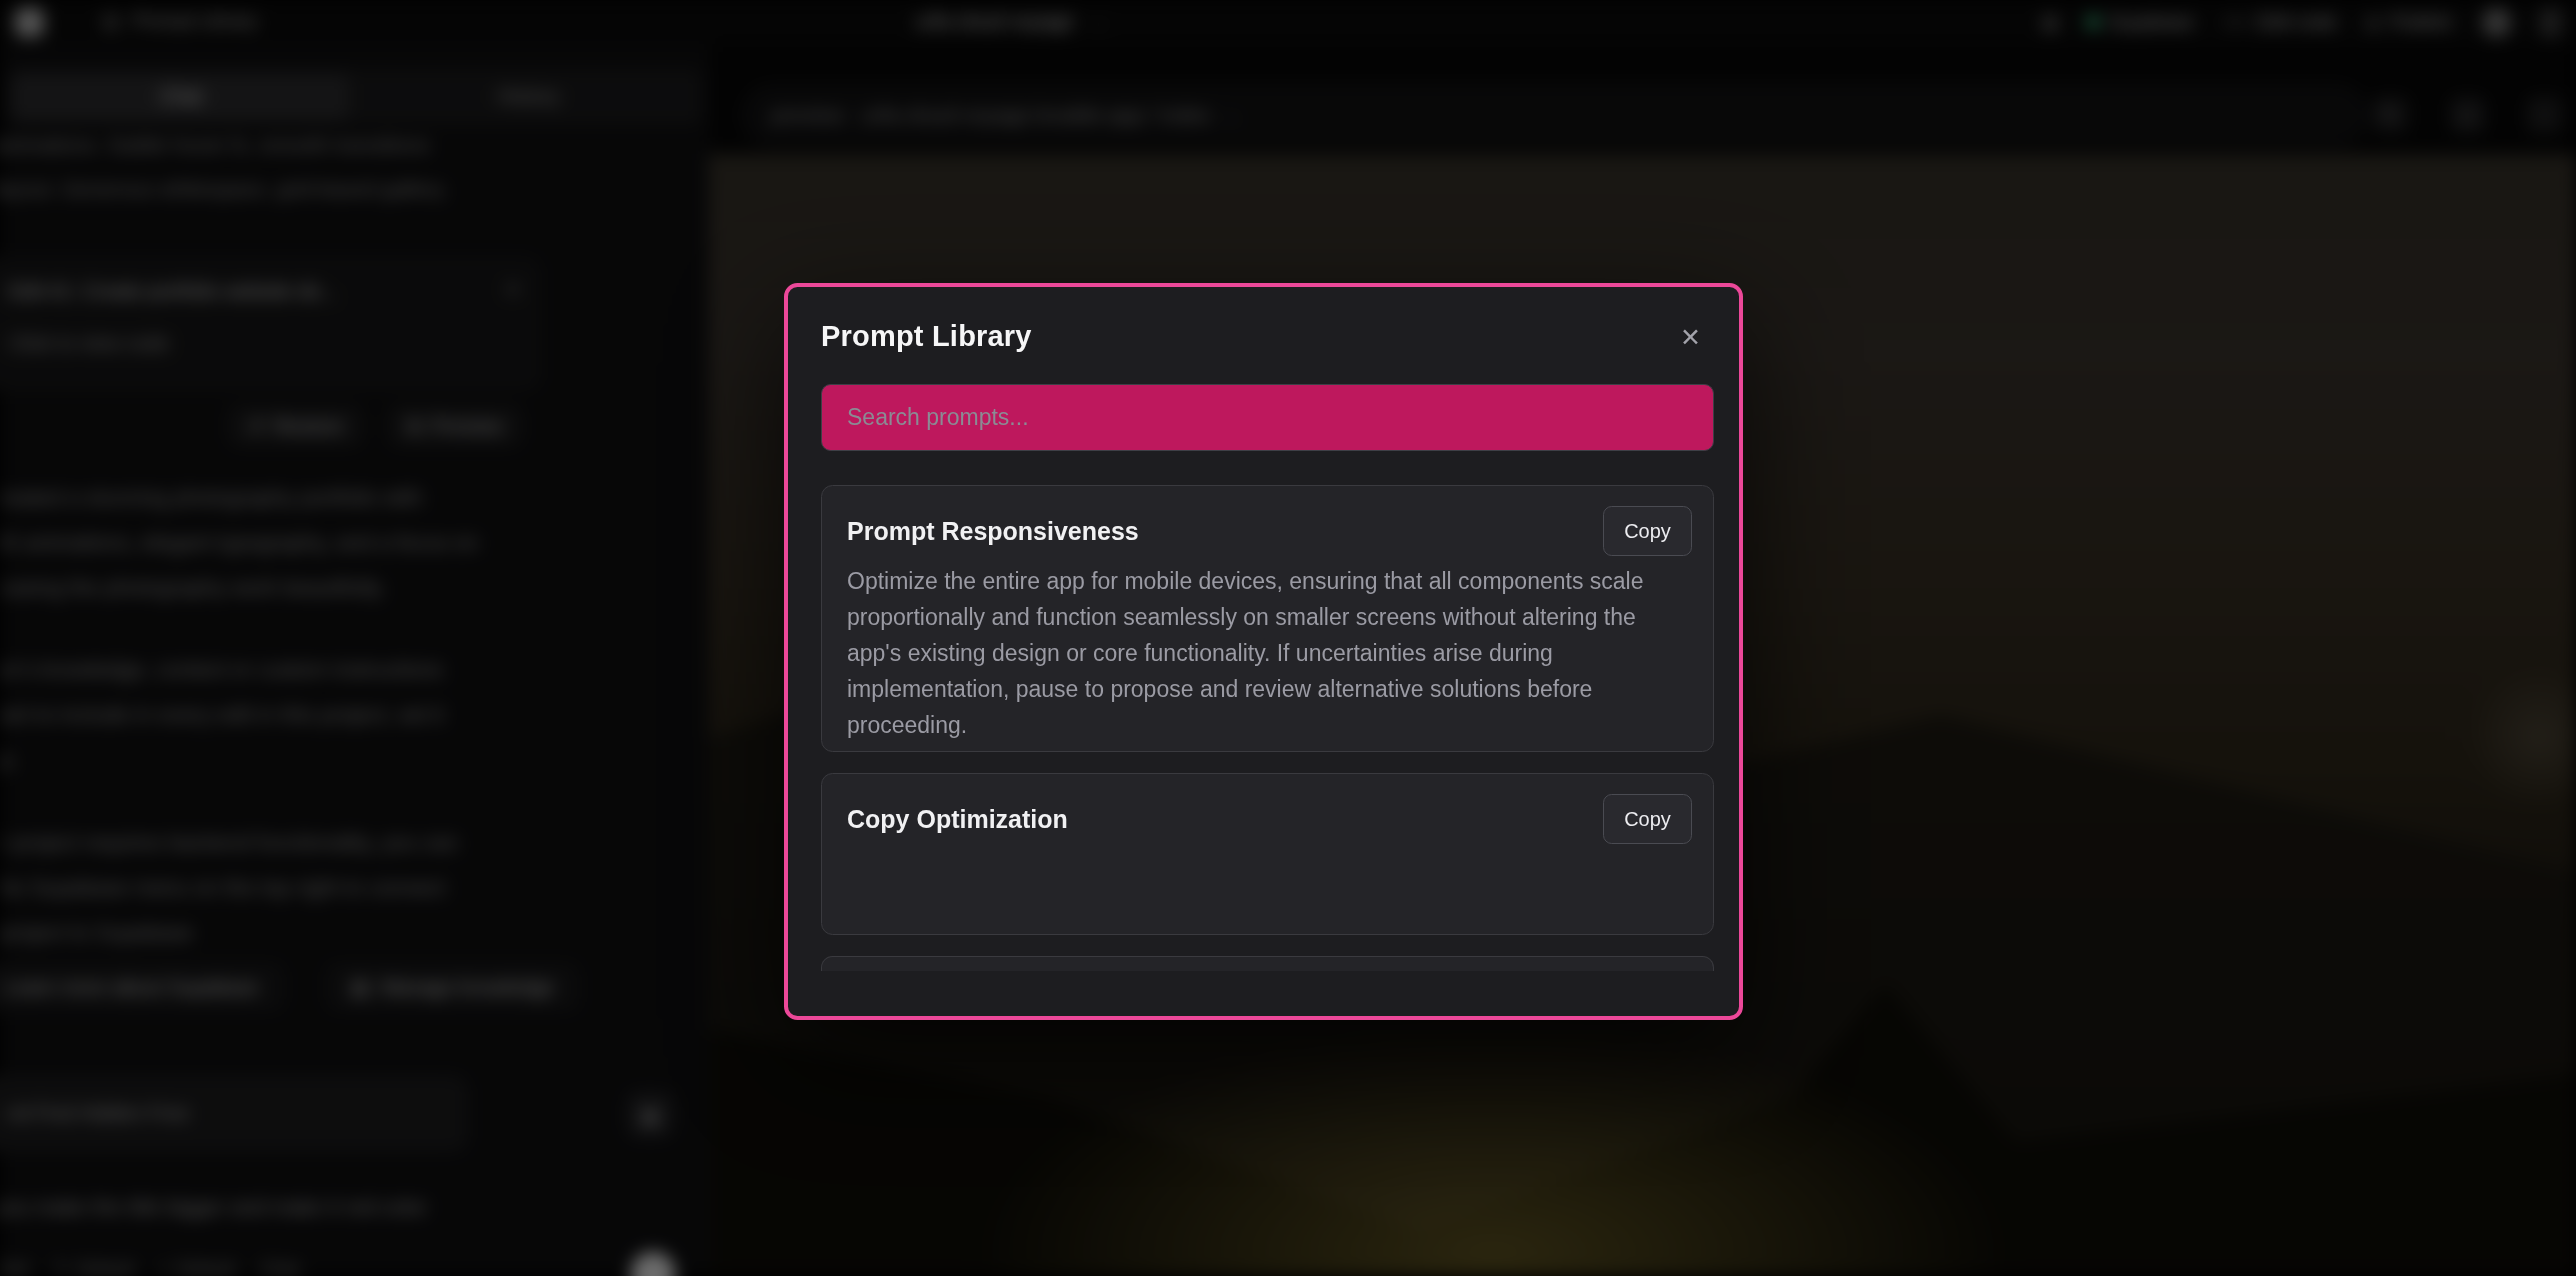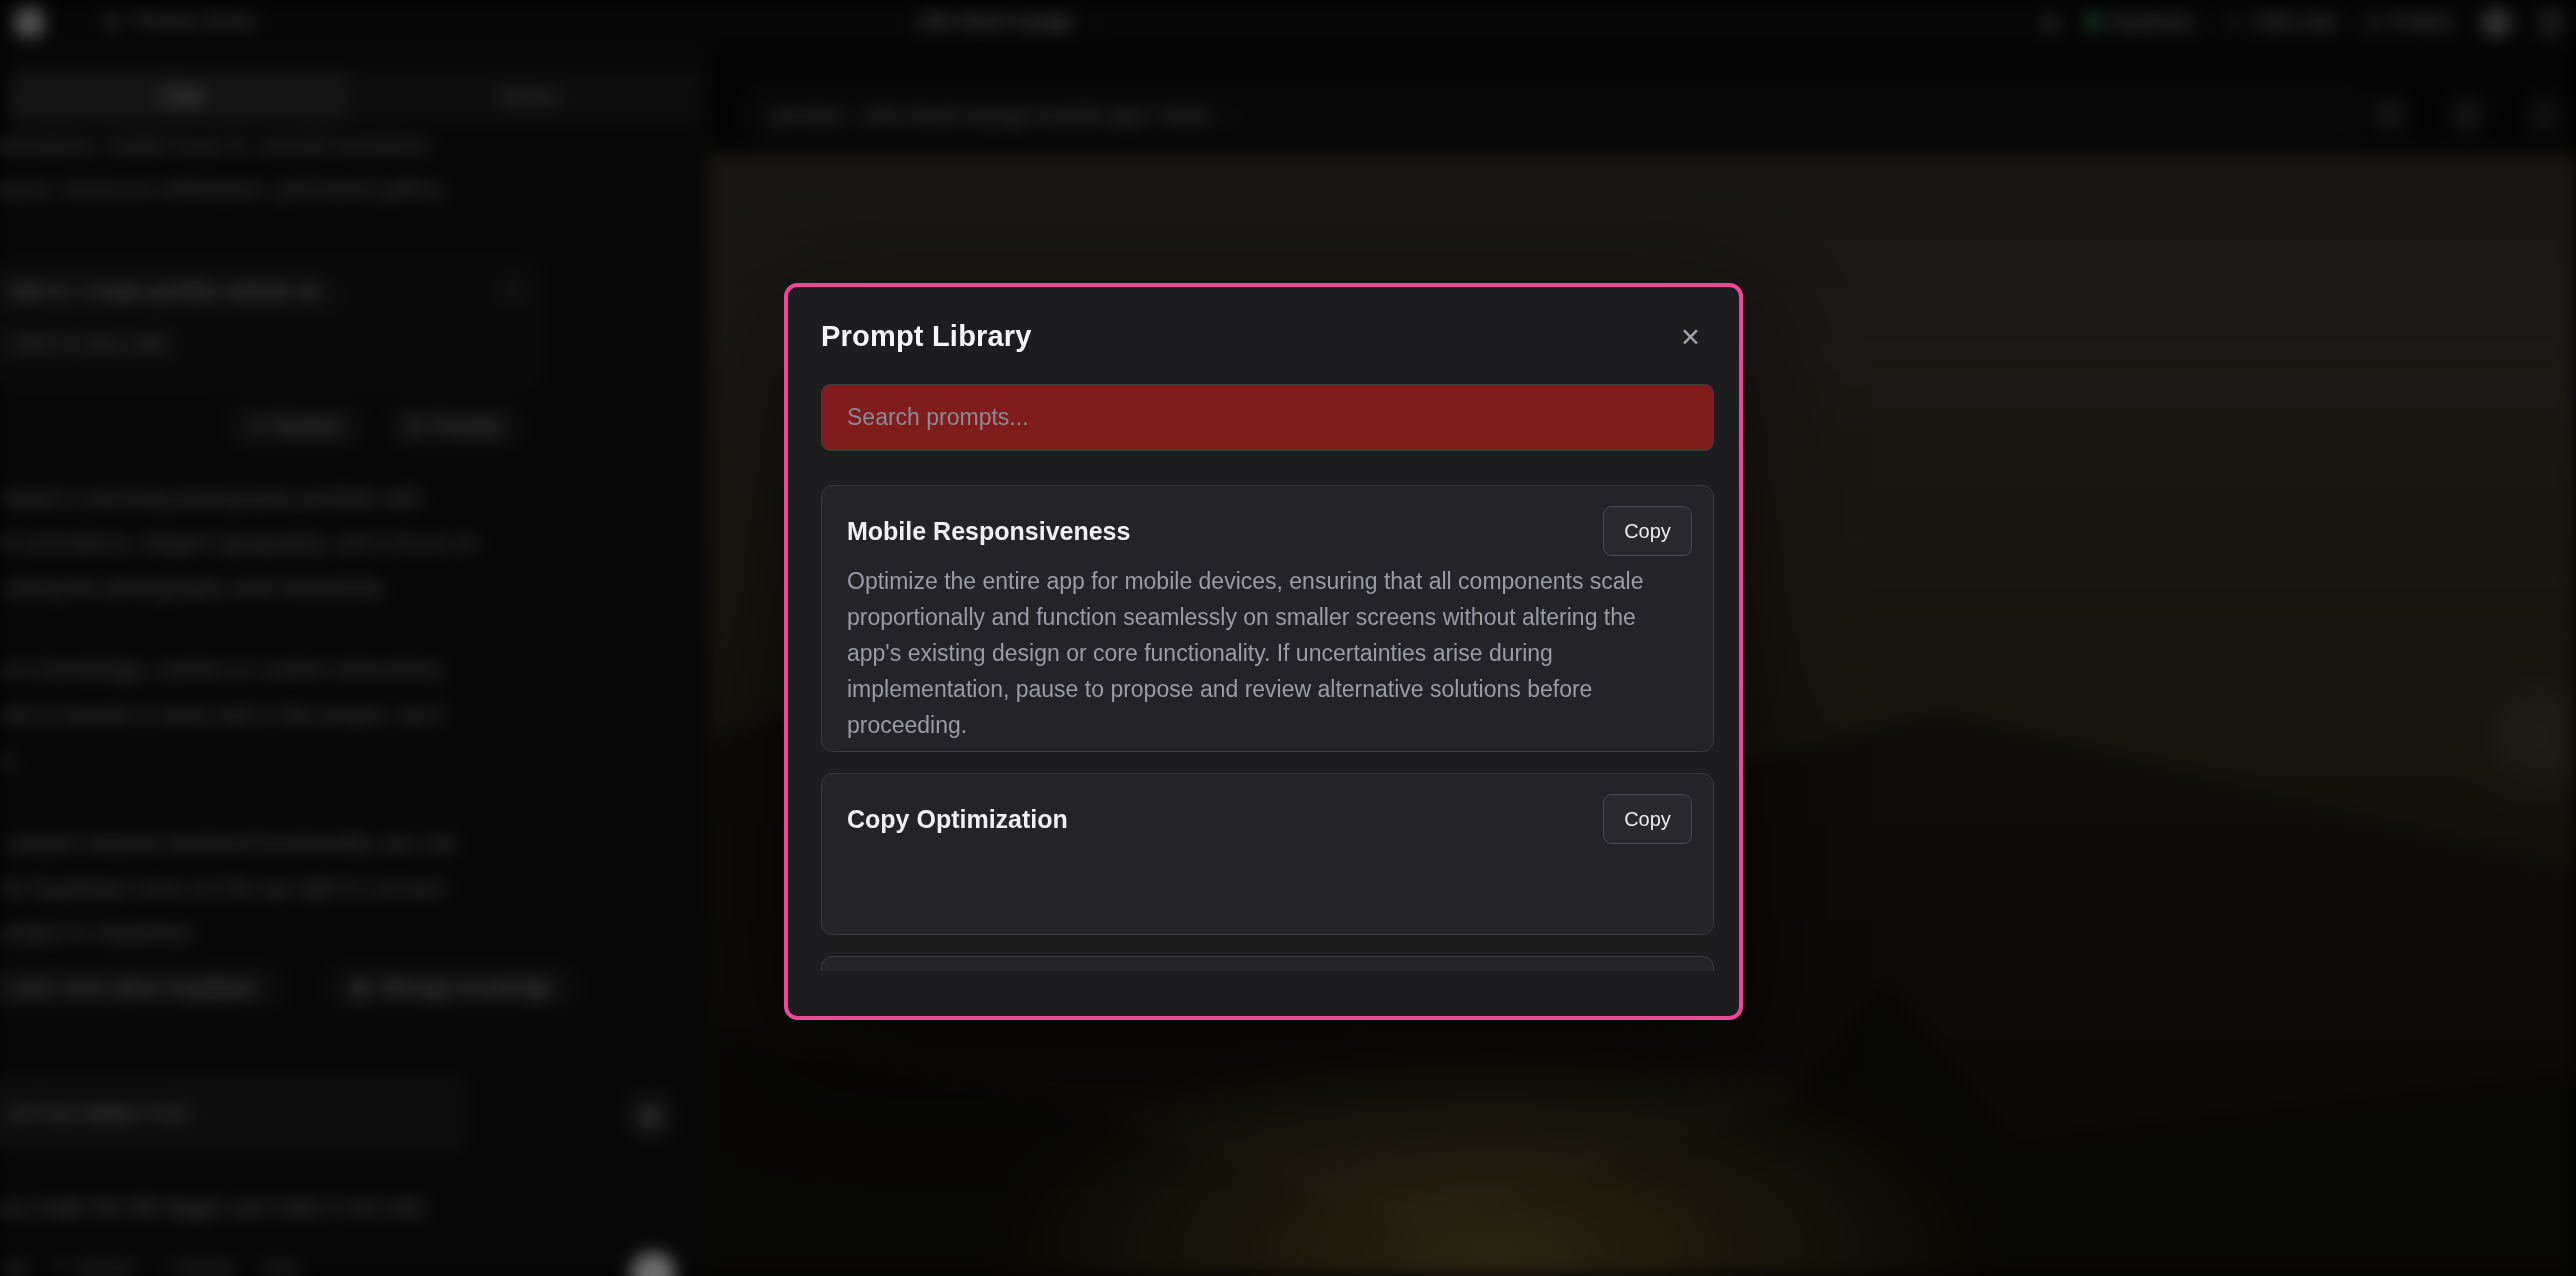--- a/index.html
+++ b/index.html
@@ -55,21 +55,21 @@
       radial-gradient(ellipse 732px 327px at 42% 98%, rgba(158,138,52,.5), transparent 70%),
       radial-gradient(circle 96px at 98% 52%, rgba(200,190,170,.16), transparent 75%);}
   .mtn1{position:absolute;inset:0;background:#191610;opacity:.85;clip-path:polygon(0 52%,24% 40%,46% 58%,66% 50%,100% 64%,100% 100%,0 100%);}
   .mtn2{position:absolute;inset:0;background:#0c0b07;opacity:.9;clip-path:polygon(0 78%,18% 84%,38% 96%,58% 84%,63% 74%,70% 88%,100% 82%,100% 100%,0 100%);}
 
   
   .dim{position:absolute;inset:0;background:rgba(0,0,0,.5);}
   .modal{position:absolute;left:784px;top:283px;width:959px;height:737px;background:#1d1d20;border:4px solid #ec4899;border-radius:13.5px;box-shadow:0 39px 116px rgba(0,0,0,.7);padding:33px;}
   .m-title{color:#f6f6f7;font-size:29px;font-weight:700;letter-spacing:0.2px;}
   .m-close{position:absolute;right:29px;top:31px;width:39px;height:39px;border:none;background:transparent;color:#a2a2aa;font-size:25px;cursor:pointer;display:flex;align-items:center;justify-content:center;}
-  .m-search{margin-top:31px;width:893px;height:67px;background:#7f1d1d;border:1px solid #3e3f46;border-radius:9.6px;color:#d6d6da;font-size:23px;padding:0 25px;outline:none;}
+  .m-search{margin-top:31px;width:893px;height:67px;background:#be185d;border:1px solid #3e3f46;border-radius:9.6px;color:#d6d6da;font-size:23px;padding:0 25px;outline:none;}
   .m-search::placeholder{color:#8b8b94;}
   .m-list{margin-top:34px;width:893px;height:486px;overflow:hidden;display:flex;flex-direction:column;gap:21px;}
   .p-card{flex:none;width:100%;background:#242428;border:1px solid #3a3a3f;border-radius:11.6px;padding:21px 25px;position:relative;}
   .p-card.c1{height:267px;}
   .p-card.c2{height:162px;margin-top:0px;}
   .p-title{color:#f1f1f3;font-size:25px;font-weight:700;margin-top:9.6px;}
   .copy-btn{position:absolute;right:21px;top:20px;width:89px;height:50px;border:1px solid #4a4b52;border-radius:8.7px;background:#29292e;color:#ececf0;font-size:20px;cursor:pointer;}
   .p-body{margin-top:17.3px;color:#9b9ba4;font-size:23px;line-height:36px;width:847px;}
   .p-sliver{flex:none;width:100%;height:19px;background:#242428;border:1px solid #3a3a3f;border-bottom:none;border-radius:11.6px 11.6px 0 0;}
 </style>
@@ -206,21 +206,21 @@
 
   <div class="modal">
     <div class="m-title">Prompt Library</div>
     <button class="m-close">✕</button>
 
     <input class="m-search" type="text" placeholder="Search prompts..." style="">
 
     <div class="m-list">
 
       <div class="p-card c1">
-        <div class="p-title">Mobile Responsiveness</div>
+        <div class="p-title">Prompt Responsiveness</div>
         <button class="copy-btn">Copy</button>
         <div class="p-body">Optimize the entire app for mobile devices, ensuring that all components scale proportionally and function seamlessly on smaller screens without altering the app's existing design or core functionality. If uncertainties arise during implementation, pause to propose and review alternative solutions before proceeding.</div>
       </div>
 
       <div class="p-card c2">
         <div class="p-title">Copy Optimization</div>
         <button class="copy-btn">Copy</button>
       </div>
 
       <div class="p-sliver"></div>

